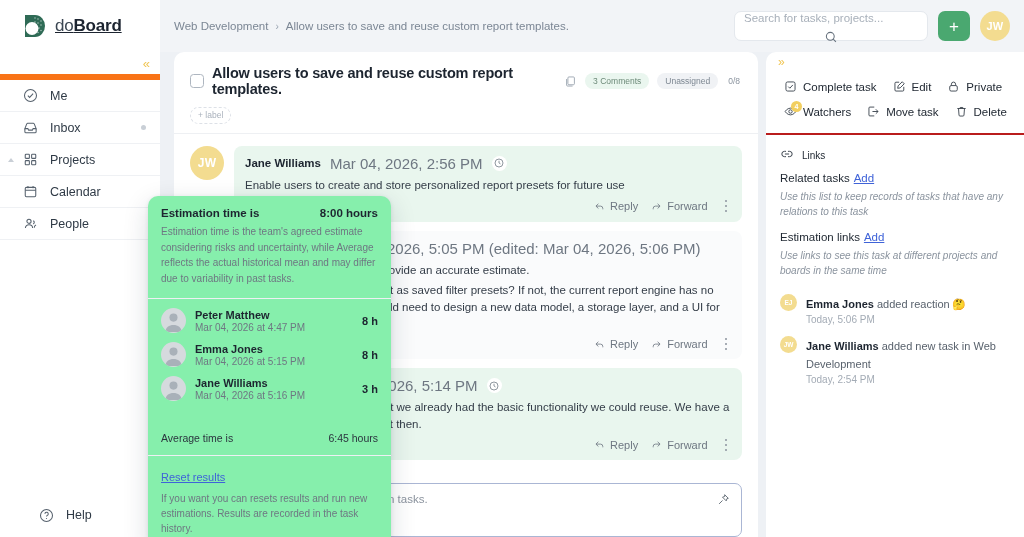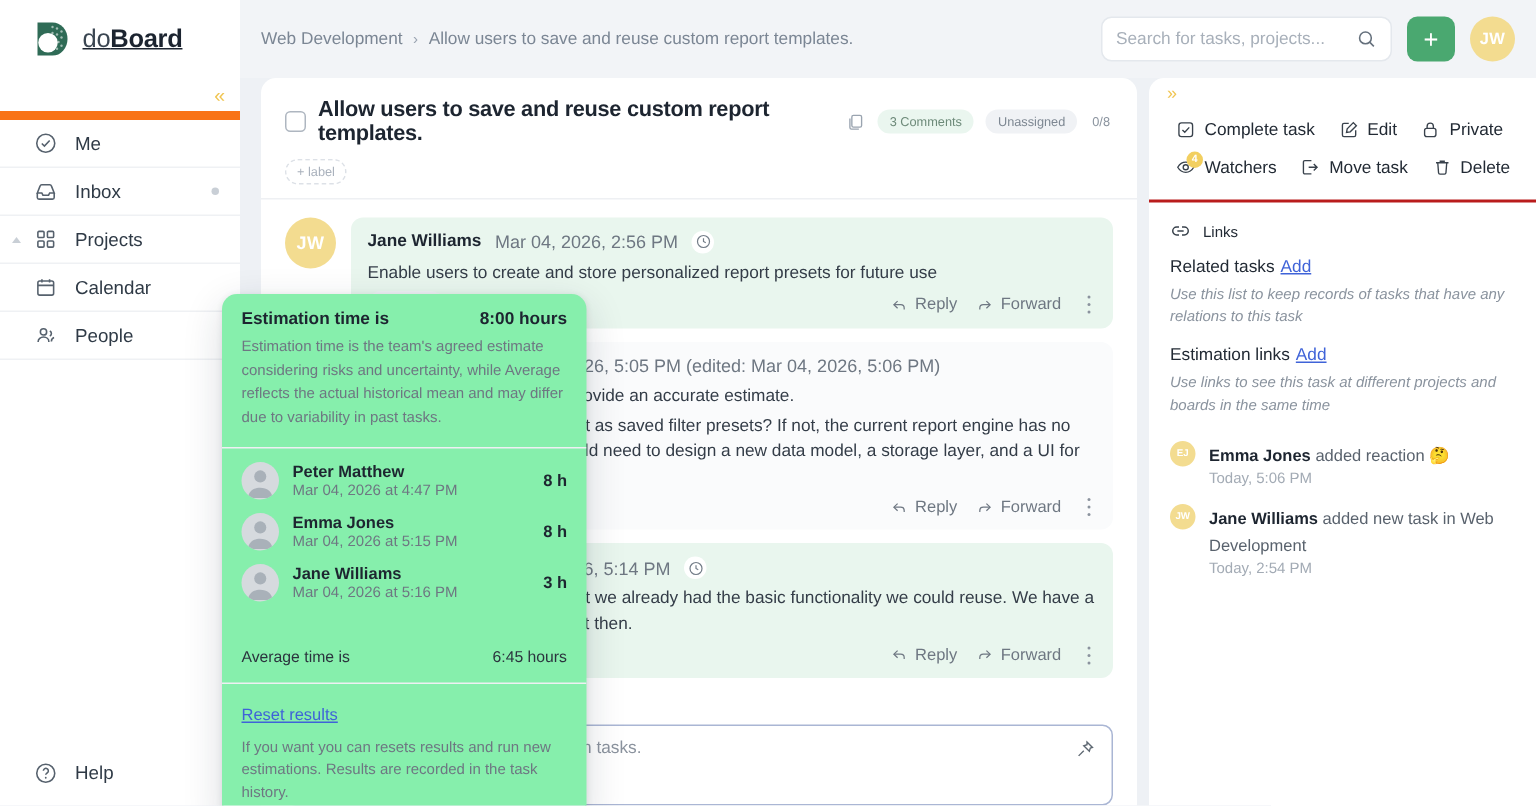--- a/index.html
+++ b/index.html
@@ -28,34 +28,34 @@
   .nav-item {
     height: 32px; display: flex; align-items: center; padding-left: 22px;
     border-bottom: 1px solid #eff1f4; color: #2f3a46; font-size: 12.5px;
     cursor: pointer; position: relative;
   }
   .nav-item .ico { width: 17px; height: 17px; margin-right: 11px; display:flex; align-items:center; justify-content:center; color:#56616d;}
   .nav-item .ico svg { display:block; }
   .nav-dot { position:absolute; right: 14px; width:5px; height:5px; border-radius:50%; background:#c9cfd6; }
   .nav-caret { position:absolute; left:8px; width:0;height:0;border-left:3.5px solid transparent;border-right:3.5px solid transparent;border-bottom:4px solid #c9cfd6;}
   .sidebar-spacer { flex: 1 1 auto; }
-  .help-row { height: 44px; display:flex; align-items:center; padding-left: 22px; color:#2f3a46; font-size:12.5px; cursor:pointer; }
+  .help-row { height: 44px; display:flex; align-items:center; padding-left: 38px; color:#2f3a46; font-size:12.5px; cursor:pointer; }
   .help-row .ico { width:17px;height:17px;margin-right:11px;display:flex;align-items:center;justify-content:center;color:#56616d;}
 
   
   .main-col { flex: 1 1 auto; height:537px; display:flex; flex-direction:column; min-width:0; }
   .topbar { height: 52px; display:flex; align-items:center; padding: 0 14px 0 14px; background:#f2f4f7; flex:0 0 52px;}
   .crumbs { font-size: 11.5px; color:#7b8694; display:flex; align-items:center; gap:7px; white-space:nowrap;}
   .crumbs .sep { color:#9aa4b1; font-size:10px;}
   .crumbs .cur { color:#7b8694; }
   .crumbs .root { cursor:pointer; }
   .top-right { margin-left:auto; display:flex; align-items:center; gap:10px; }
   .search {
     width: 194px; height: 30px; background:#fff; border:1px solid #e4e8ed; border-radius:7px;
-    display:flex; align-items:center; padding: 0 9px; gap:6px;
+    display:flex; align-items:center; padding: 0 9px; gap:6px;flex-direction:column;
   }
   .search input { border:0; outline:0; font-size:11.5px; color:#4a545f; width:100%; font-family:inherit; background:transparent;}
   .search input::placeholder { color:#a8b0ba; }
   .search .mag { color:#65707c; flex:0 0 14px; display:flex; }
   .add-btn { width:32px;height:30px;border-radius:7px;background:#4aa870;color:#fff;display:flex;align-items:center;justify-content:center;font-size:17px;line-height:1;cursor:pointer;font-weight:400;}
   .avatar-top { width:30px;height:30px;border-radius:50%;background:#f3dc90;color:#fff;display:flex;align-items:center;justify-content:center;font-size:11px;font-weight:700;letter-spacing:.3px;cursor:pointer;}
 
   
   .content { flex:1 1 auto; display:flex; gap:0; padding: 0 0 0 0; min-height:0; }
   .task-card {
@@ -75,21 +75,21 @@
   .label-chip { display:inline-block; font-size:8.5px; color:#a9b1bc; border:1px dashed #dde1e7; border-radius:9px; padding:2.5px 7px; cursor:pointer;}
 
   .thread { padding: 12px 16px 0 16px; flex:1 1 auto; overflow:hidden; position:relative;}
   .comment { display:flex; gap:10px; margin-bottom:9px; }
   .c-avatar { width:34px;height:34px;border-radius:50%;flex:0 0 34px;display:flex;align-items:center;justify-content:center;color:#fff;font-size:12px;font-weight:700;letter-spacing:.3px;}
   .c-body { flex:1 1 auto; border-radius:8px; padding:9px 11px 7px 11px; min-width:0;}
   .c-body.green { background:#e9f6ee; }
   .c-body.plain { background:#fafbfc; }
   .c-meta { display:flex; align-items:center; gap:9px; margin-bottom:5px;}
   .c-name { font-size:11.5px; font-weight:700; color:#1d2530; }
-  .c-date { font-size:12px; color:#6e7782; }
+  .c-date { font-size:15px; color:#6e7782; }
   .clock-chip { width:15px;height:15px;border-radius:50%;background:#fff;display:flex;align-items:center;justify-content:center;color:#737d88;cursor:pointer;}
   .c-text { font-size:11.5px; color:#343d48; line-height:1.45; }
   .c-text p { margin-bottom:3px; }
   .c-foot { display:flex; align-items:center; margin-top:4px; }
   .time-chip { display:flex;align-items:center;gap:4px;background:#f1f3f5;border-radius:11px;padding:3px 9px;font-size:10.5px;color:#606a75;cursor:pointer;}
   .c-actions { margin-left:auto; display:flex; align-items:center; gap:13px; }
   .act { display:flex; align-items:center; gap:5px; font-size:11px; color:#6e7782; cursor:pointer;}
   .kebab { display:flex;flex-direction:column;gap:2.5px;padding:2px 4px;cursor:pointer;}
   .kebab i { width:2.5px;height:2.5px;border-radius:50%;background:#8b939e;display:block;}
 

